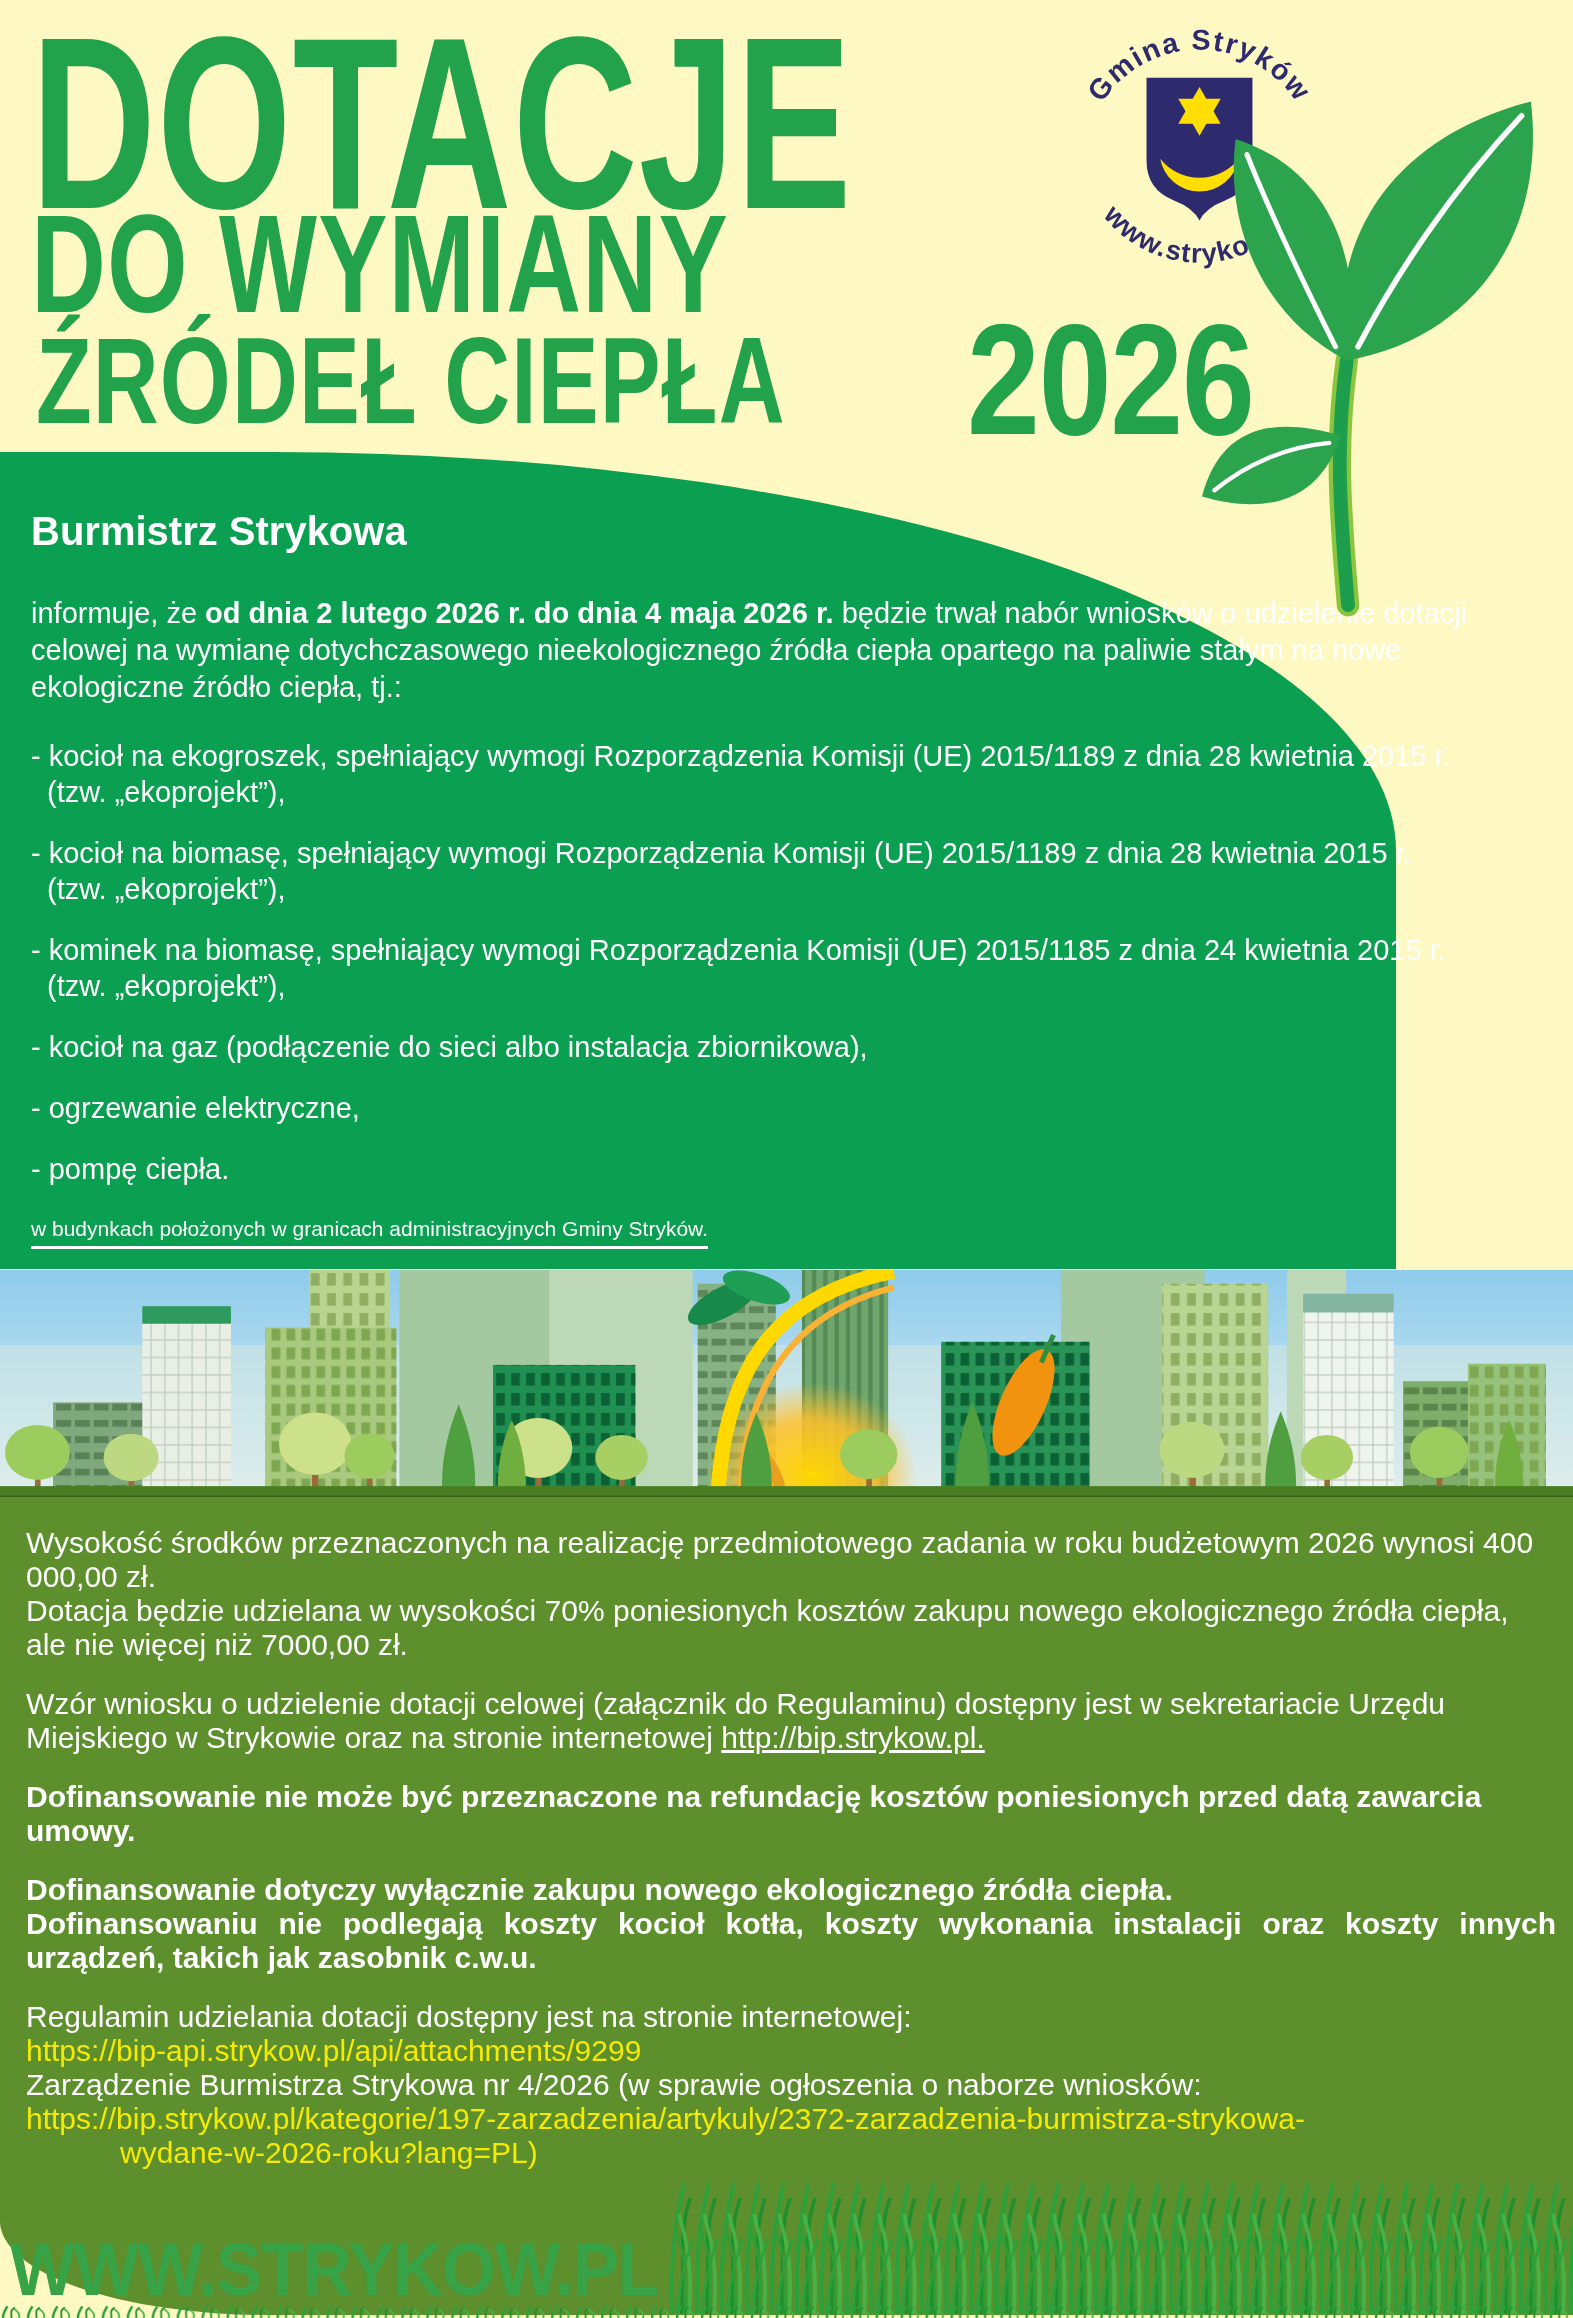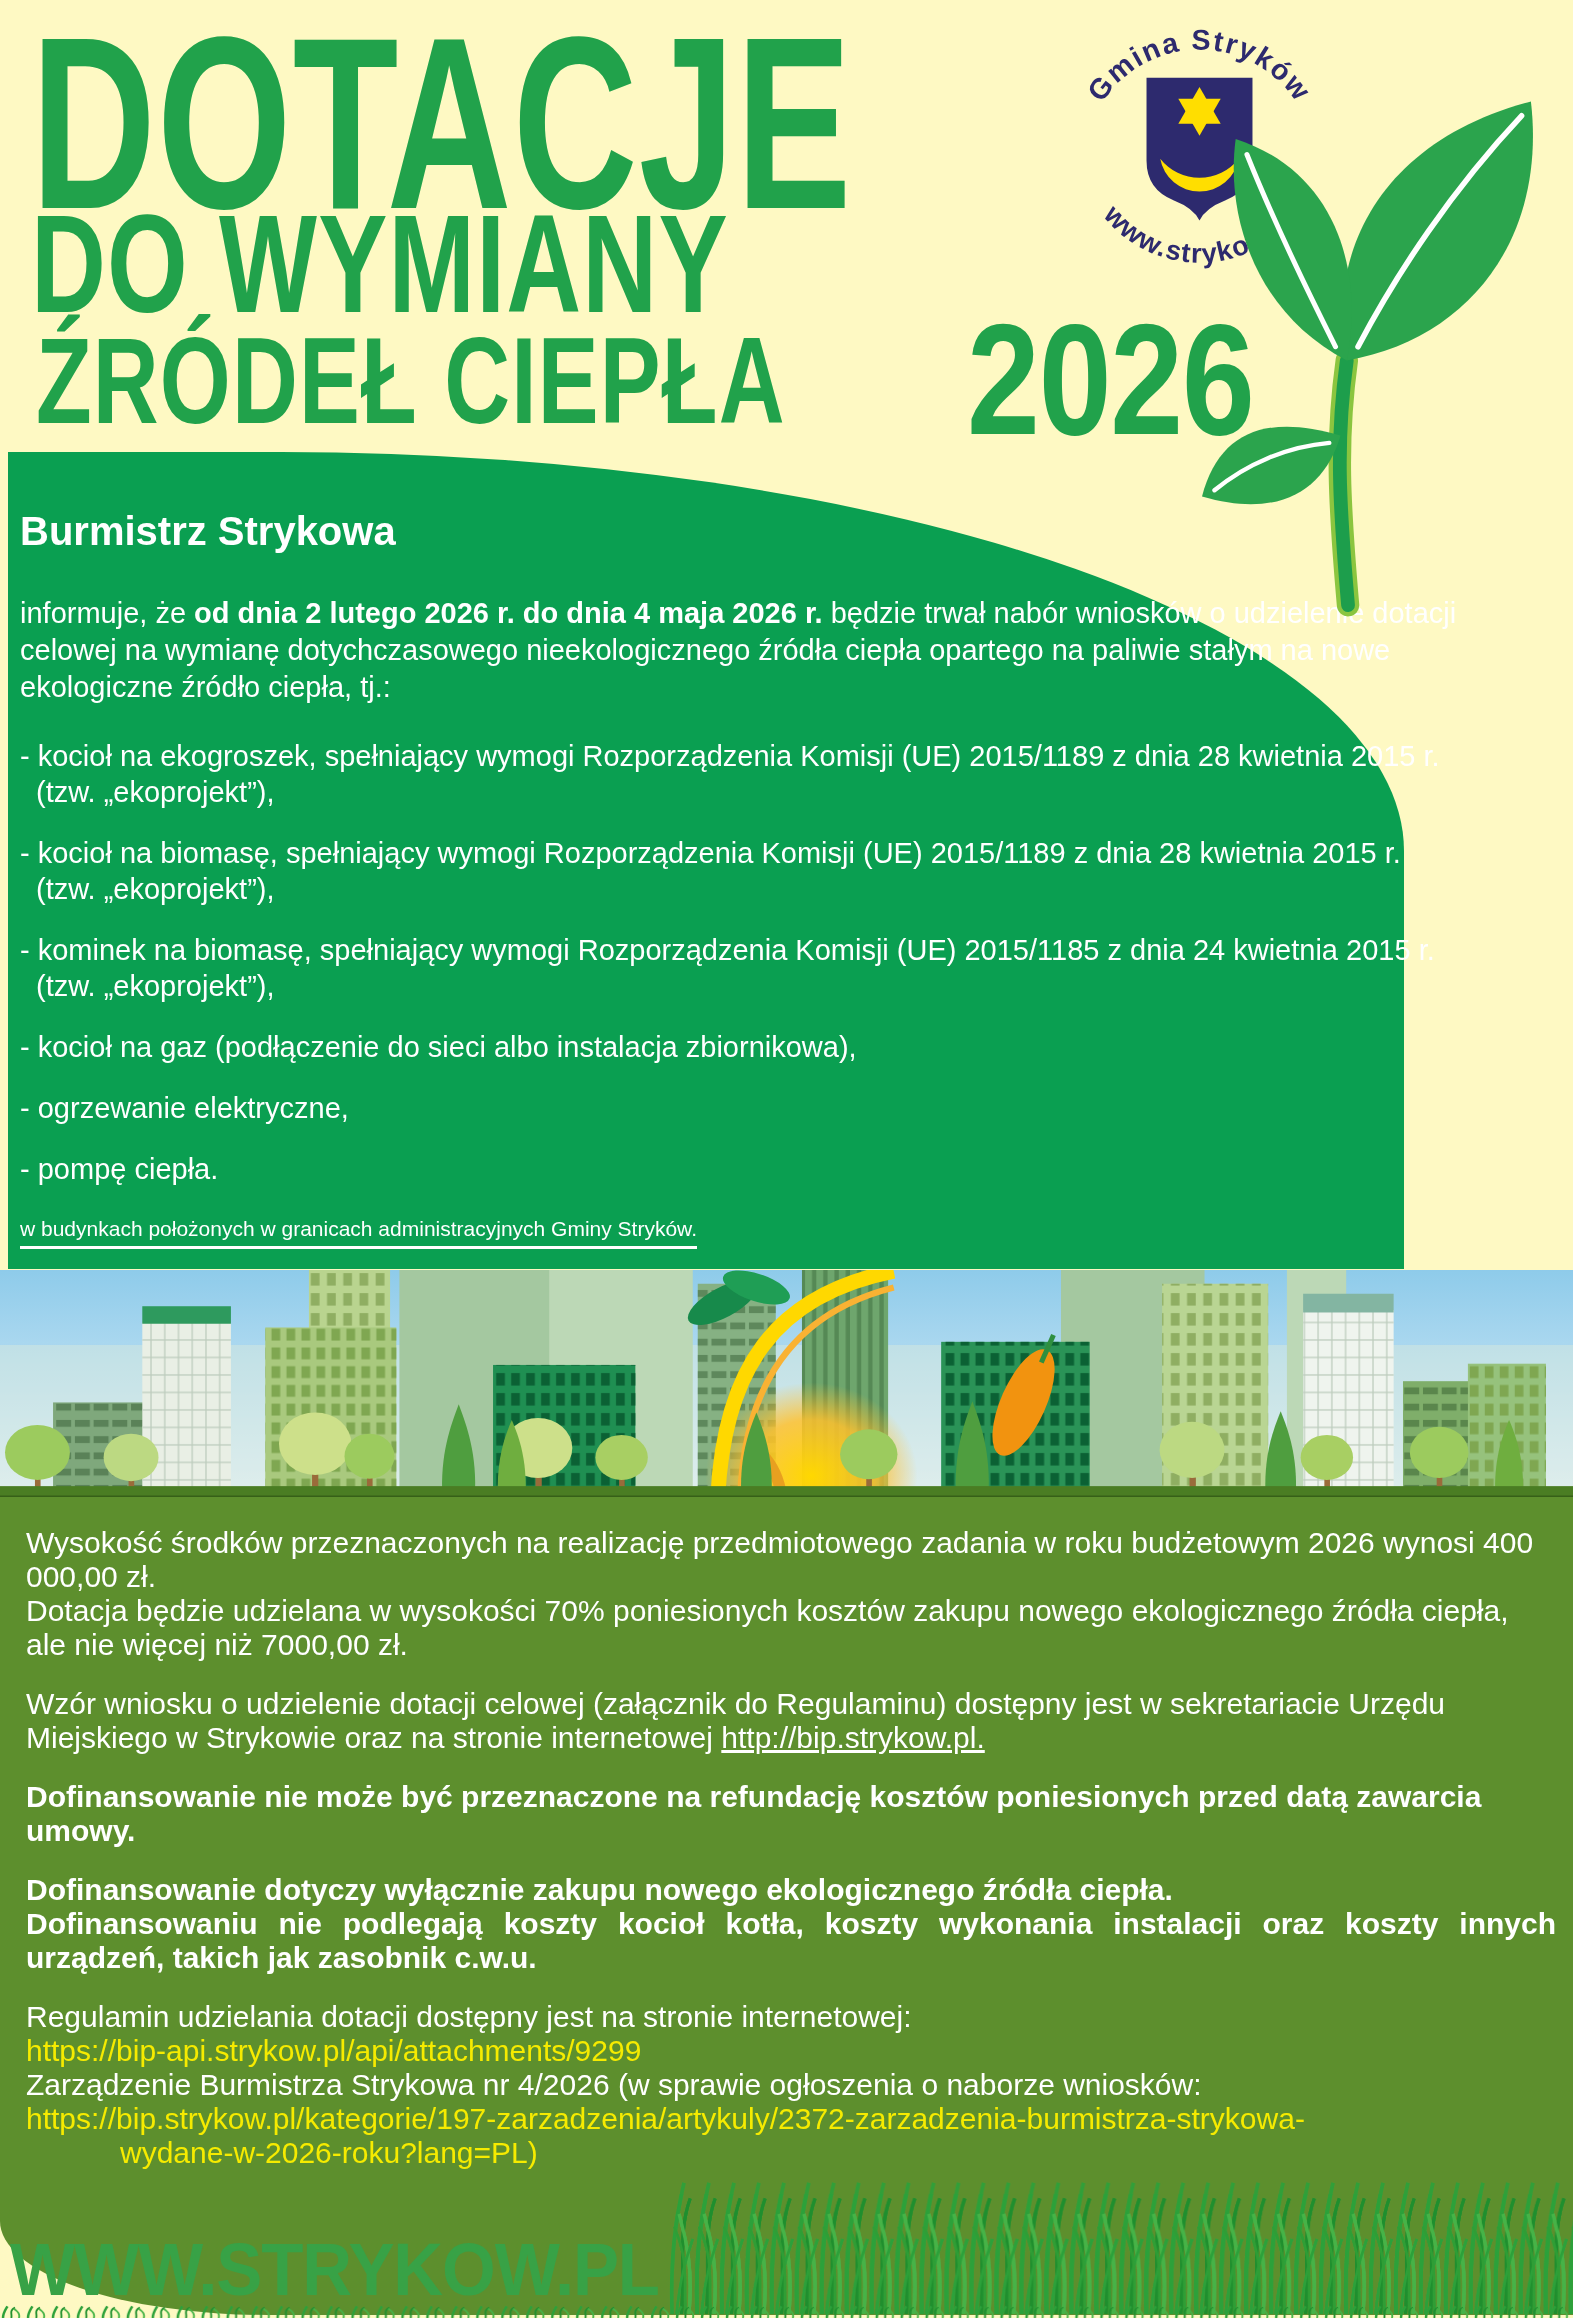--- a/index.html
+++ b/index.html
@@ -12,23 +12,23 @@
   .t1 { left:31px; top:1.2px;  font-size:186px; transform:scaleY(1.32) scaleX(0.93); letter-spacing:1.2px; }
   .t2 { left:31px; top:195px; font-size:107px; transform:scaleY(1.30) scaleX(0.97); letter-spacing:1.2px; }
   .t3 { left:36px; top:321px; font-size:95px; transform:scaleY(1.28) scaleX(0.96); letter-spacing:1.2px; }
   .year { left:967px; top:301px; font-size:131px; transform:scaleY(1.20); letter-spacing:-1.2px; }
   
   .logo { position:absolute; left:1053px; top:6.2px; width:293px; height:268px; }
   
   .sprout { position:absolute; left:1197px; top:67px; width:362px; height:562px; z-index:5; }
   
   .green-panel {
-    position:absolute; left:8px; top:452px; width:1396px; height:817px;
+    position:absolute; left:0; top:452px; width:1396px; height:817px;
     background:#0a9f51; border-top-right-radius:1123px 399px;
-    color:#ffffff; box-sizing:border-box; padding:57px 25px 0 12px; z-index:2;
+    color:#ffffff; box-sizing:border-box; padding:57px 25px 0 31px; z-index:2;
   }
   .gp-heading { font-size:40px; font-weight:bold; margin:0 0 41px 0; }
   .gp-intro { font-size:29px; line-height:37px; width:1516px; margin:0 0 32px 0; }
   .gp-intro b { font-weight:bold; }
   .gp-item { font-size:29px; line-height:36px; margin:0 0 25px 0; white-space:nowrap; }
   .gp-item .l2 { display:block; padding-left:16px; }
   .gp-scope { font-size:21px; display:inline-block; border-bottom:3.1px solid #ffffff; padding-bottom:5px; margin-top:5px; white-space:nowrap; }
   
   .city-band { position:absolute; left:0; top:1270px; width:1574px; height:228px; z-index:1; }
   

